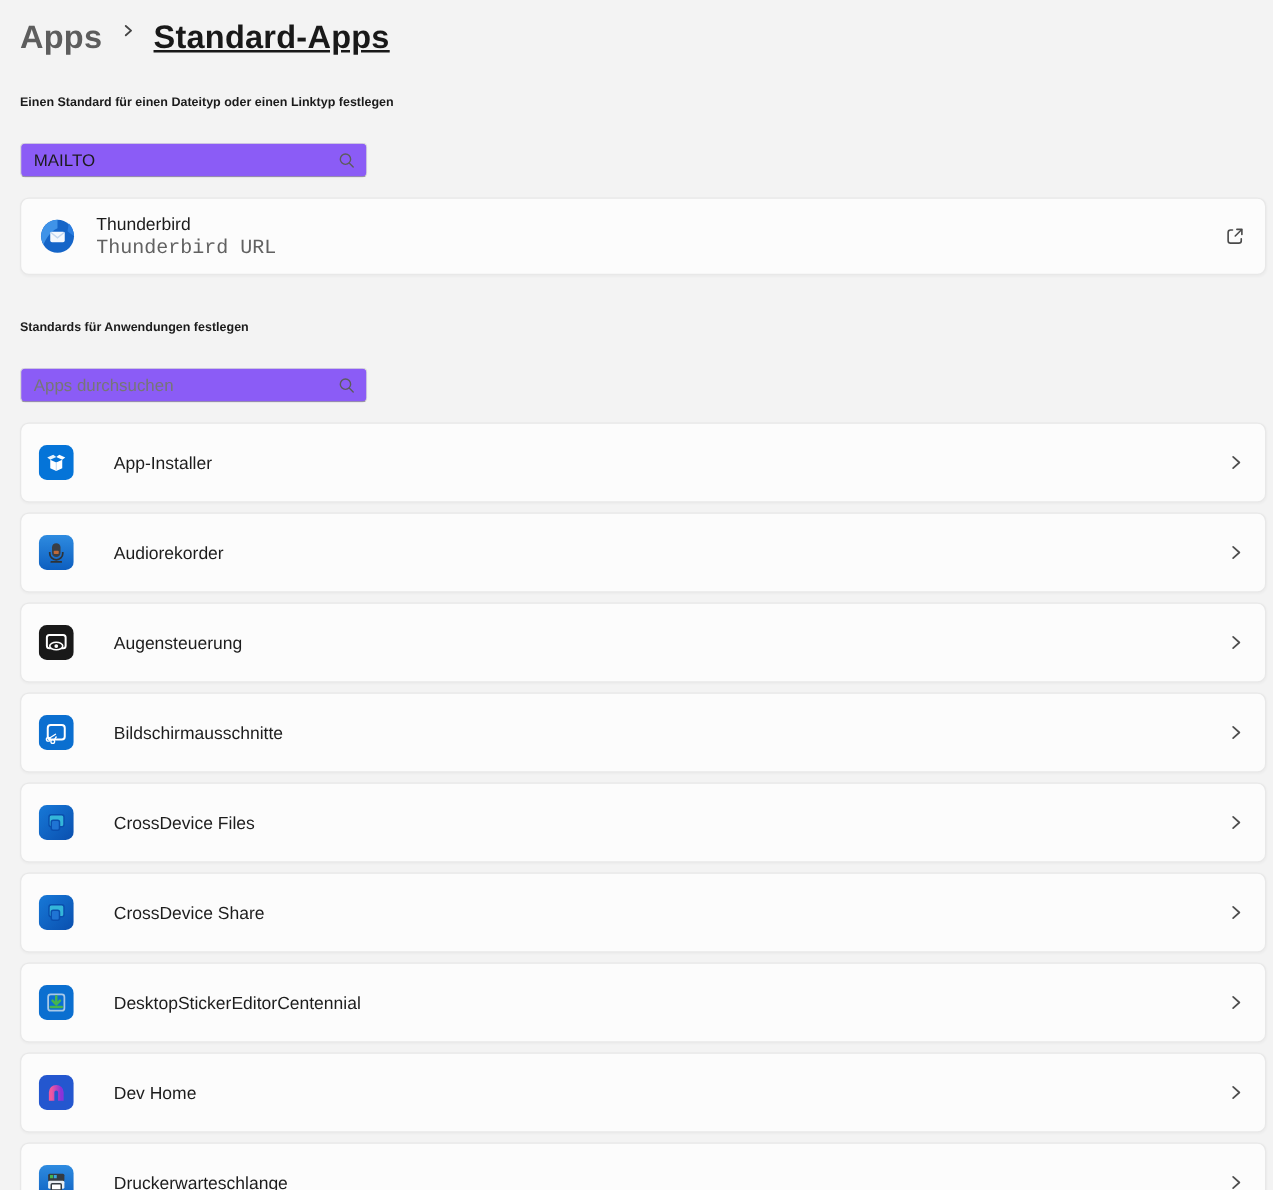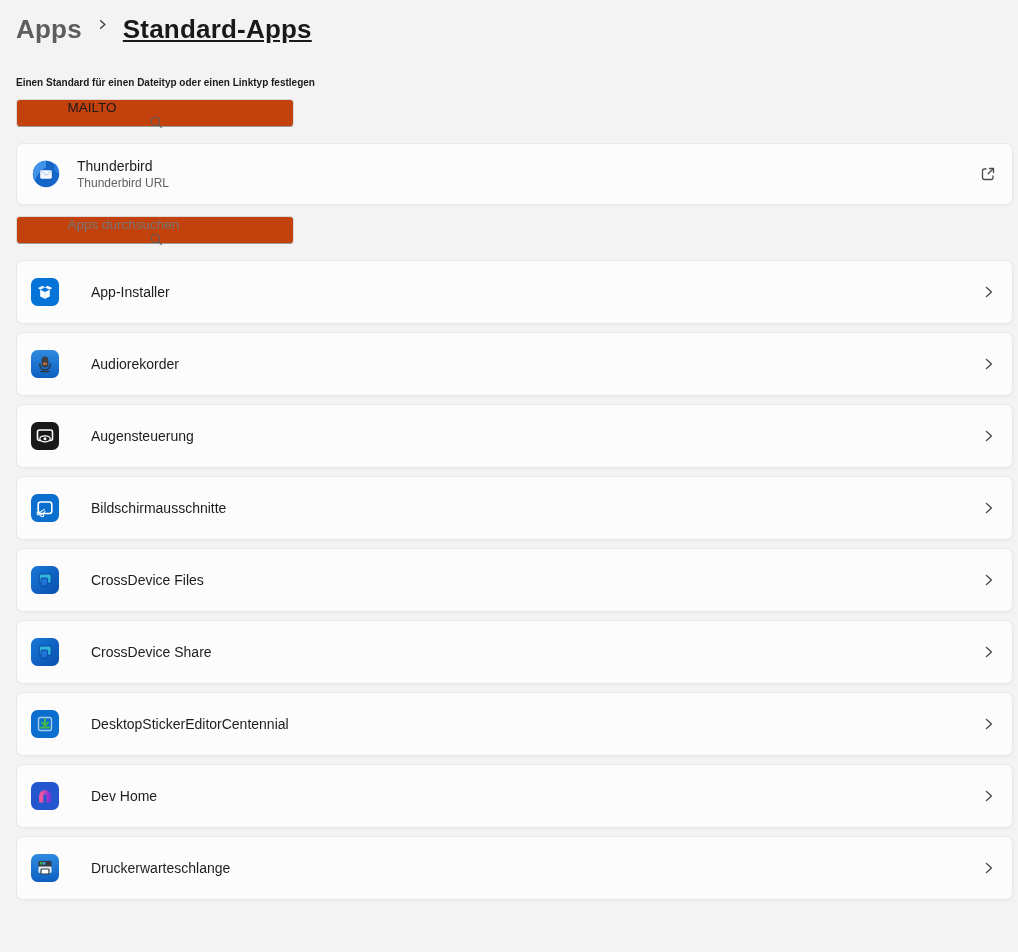--- a/index.html
+++ b/index.html
@@ -17,50 +17,49 @@
   .crumb { font-size: 26px; font-weight: 600; letter-spacing: .2px; }
   .crumb.parent { color: #5d5d5d; cursor: pointer; }
   .crumb.current { color: #191919; text-decoration: underline; }
   .crumb-sep { display: flex; align-items: center; color: #454545; margin-top: 3px; }
 
   
   .section-heading { font-size: 10px; font-weight: 700; color: #1b1b1b; margin-top: 23px; }
 
   
   .searchbox {
-    margin-top: 11px;
+    margin-top: 26px;
     width: 278px; height: 28px;
-    background: #c2410c;
+    background: #8b5cf6;
     border: 1px solid #dadada;
     border-bottom: 1px solid #9a9a9a;
     border-radius: 4px;
     display: flex; align-items: center;
     padding: 0 8px 0 10px;
-    flex-direction: column;
   }
   .searchbox input {
     flex: 1; border: none; outline: none; background: transparent;
     font-family: "Liberation Sans", sans-serif;
     font-size: 13.5px; color: #1b1b1b;
   }
   .searchbox input::placeholder { color: #767676; opacity: 1; }
   .search-glyph { flex: 0 0 auto; display: flex; }
 
   
   .card {
     background: #fcfcfc;
     border: 1px solid #e8e8e8;
     border-radius: 7px;
     box-shadow: 0 1px 2px rgba(0,0,0,.03);
     display: flex; align-items: center;
   }
   .result-card { margin-top: 16px; height: 62px; padding: 0 15px 0 13px; }
   .result-text { margin-left: 15px; display: flex; flex-direction: column; gap: 2px; }
   .result-title { font-size: 14px; color: #1b1b1b; }
-  .result-sub { font-size: 12px; color: #616161; }
+  .result-sub { font-size: 16px; color: #616161; font-family: Liberation Mono, monospace; }
   .spacer { flex: 1; }
 
   
   .app-list { margin-top: 16px; display: flex; flex-direction: column; gap: 8px; }
   .app-row { height: 64px; padding: 0 15px 0 14px; cursor: pointer; }
   .app-label { margin-left: 32px; font-size: 14px; color: #1d1d1d; }
   .app-icon { width: 28px; height: 28px; flex: 0 0 auto; }
   .tb-icon { width: 32px; height: 32px; flex: 0 0 auto; }
   .row-chevron, .ext-icon { display: flex; color: #4f4f4f; }
   svg { display: block; }
@@ -203,20 +202,21 @@
       <span class="result-sub">Thunderbird URL</span>
     </div>
     <div class="spacer"></div>
     <span class="ext-icon">
       <svg width="18" height="18">
           <use href="#open-external-icon"></use>
         </svg>
     </span>
   </div>
 
+  <div class="section-heading" style="margin-top:37px">Standards für Anwendungen festlegen</div>
 
   <div class="searchbox">
     <input type="text" placeholder="Apps durchsuchen" style="">
     <span class="search-glyph">
       <svg width="15" height="15">
           <use href="#search-icon"></use>
         </svg>
     </span>
   </div>
 

